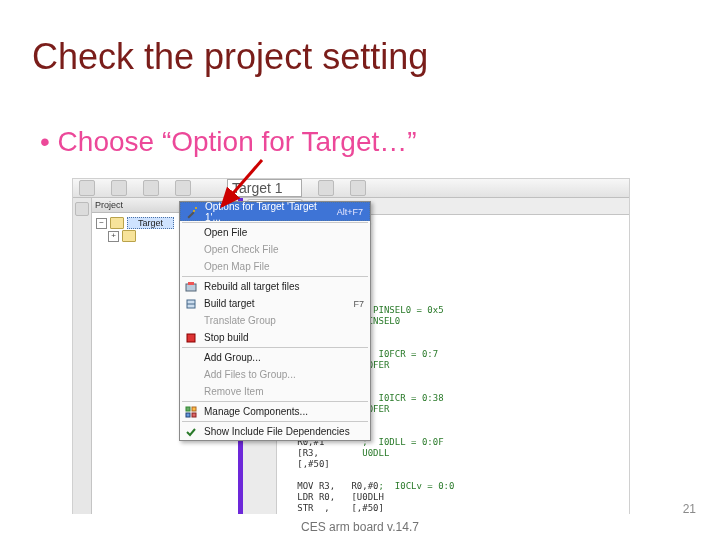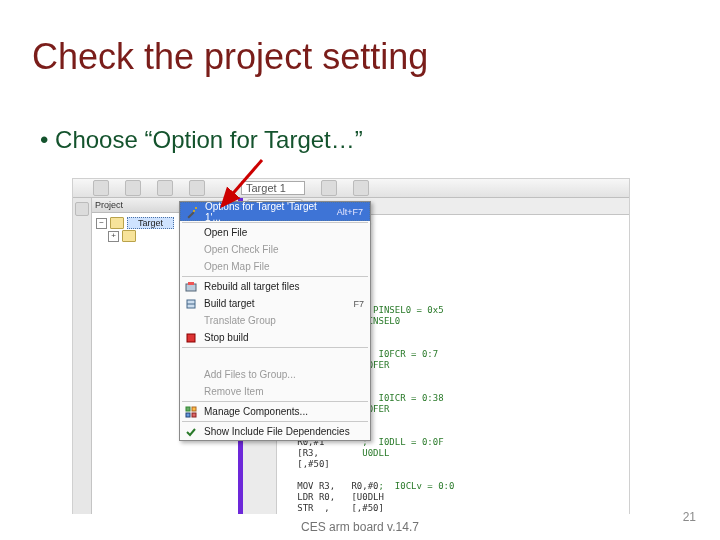--- a/index.html
+++ b/index.html
@@ -9,36 +9,36 @@
     font-family:Arial,Helvetica,sans-serif;
     position:relative;
     overflow:hidden;
   }
   .title{
     position:absolute;left:32px;top:36px;
     font-size:36px;color:#7a1d1a;font-weight:400;
   }
   .bullet{
     position:absolute;left:40px;top:126px;
-    font-size:24px;color:#14532d;
+    font-size:28px;color:#ec4899;
   }
   .arrow{
     position:absolute;left:214px;top:158px;z-index:50;
   }
   .shot{
     position:absolute;left:72px;top:178px;
     width:556px;height:334px;
     background:#f4f4f4;border:1px solid #d0d0d0;
     font-family:"Segoe UI",Tahoma,sans-serif;
     font-size:10px;color:#444;
   }
   .toolbar{
     height:18px;background:linear-gradient(#f7f7f7,#e2e2e2);
     border-bottom:1px solid #bfbfbf;display:flex;align-items:center;
-    gap:16px;padding:0 20px;font-size:11px;color:#555;
+    gap:16px;padding:0 6px;font-size:14px;color:#555;
   }
   .tb-icon{width:14px;height:14px;background:#dcdcdc;border:1px solid #bbb;border-radius:2px}
   .body{display:flex;height:calc(100% - 18px)}
   .panel-bar{width:18px;background:#e7e7e7;border-right:1px solid #c4c4c4;
     display:flex;flex-direction:column;gap:4px;padding-top:4px;align-items:center}
   .project{
     width:146px;background:#fff;border-right:5px solid #6d28d9;
     display:flex;flex-direction:column;
   }
   .phead{height:14px;background:linear-gradient(#f0f0f0,#d9d9d9);border-bottom:1px solid #bbb;
@@ -70,21 +70,21 @@
   .menu .mi .mtx{flex:1}
   .menu .mi .mkey{color:#555;font-size:9px}
   .menu .sep{height:1px;background:#c9c9c9;margin:1px 2px}
   .menu .hl{background:#3e74d6;color:#fff}
   .menu .hl .mkey{color:#e8e8ff}
   .menu .dim{color:#9a9a9a}
   .mic svg{display:block}
   
   .foot{position:absolute;left:0;bottom:6px;width:720px;display:flex;justify-content:center;
     font-size:12px;color:#737373}
-  .pagen{position:absolute;right:24px;bottom:16px;font-size:12px;color:#8a8a8a}
+  .pagen{position:absolute;right:24px;bottom:24px;font-size:12px;color:#8a8a8a}
 </style>
 </head>
 <body>
 
 <div class="title">Check the project setting</div>
 <div class="bullet">• <span>Choose “Option for Target…”</span></div>
 
 <svg class="arrow" width="60" height="60">
   <defs>
       <marker id="ah" markerWidth="8" markerHeight="8" refX="6" refY="3" orient="auto">
@@ -247,20 +247,21 @@
         <span class="mic">
           <svg width="14" height="14">
             <rect x="3" y="3" width="8" height="8" fill="#d33" stroke="#800"></rect>
           </svg>
         </span>
         <span class="mtx">Stop build</span>
       </div>
       <div class="sep"></div>
       <div class="mi">
         <span class="mic"></span>
+        <span class="mtx">Add Group...</span>
       </div>
       <div class="mi dim">
         <span class="mic"></span>
         <span class="mtx">Add Files to Group...</span>
       </div>
       <div class="mi dim">
         <span class="mic"></span>
         <span class="mtx">Remove Item</span>
       </div>
       <div class="sep"></div>

